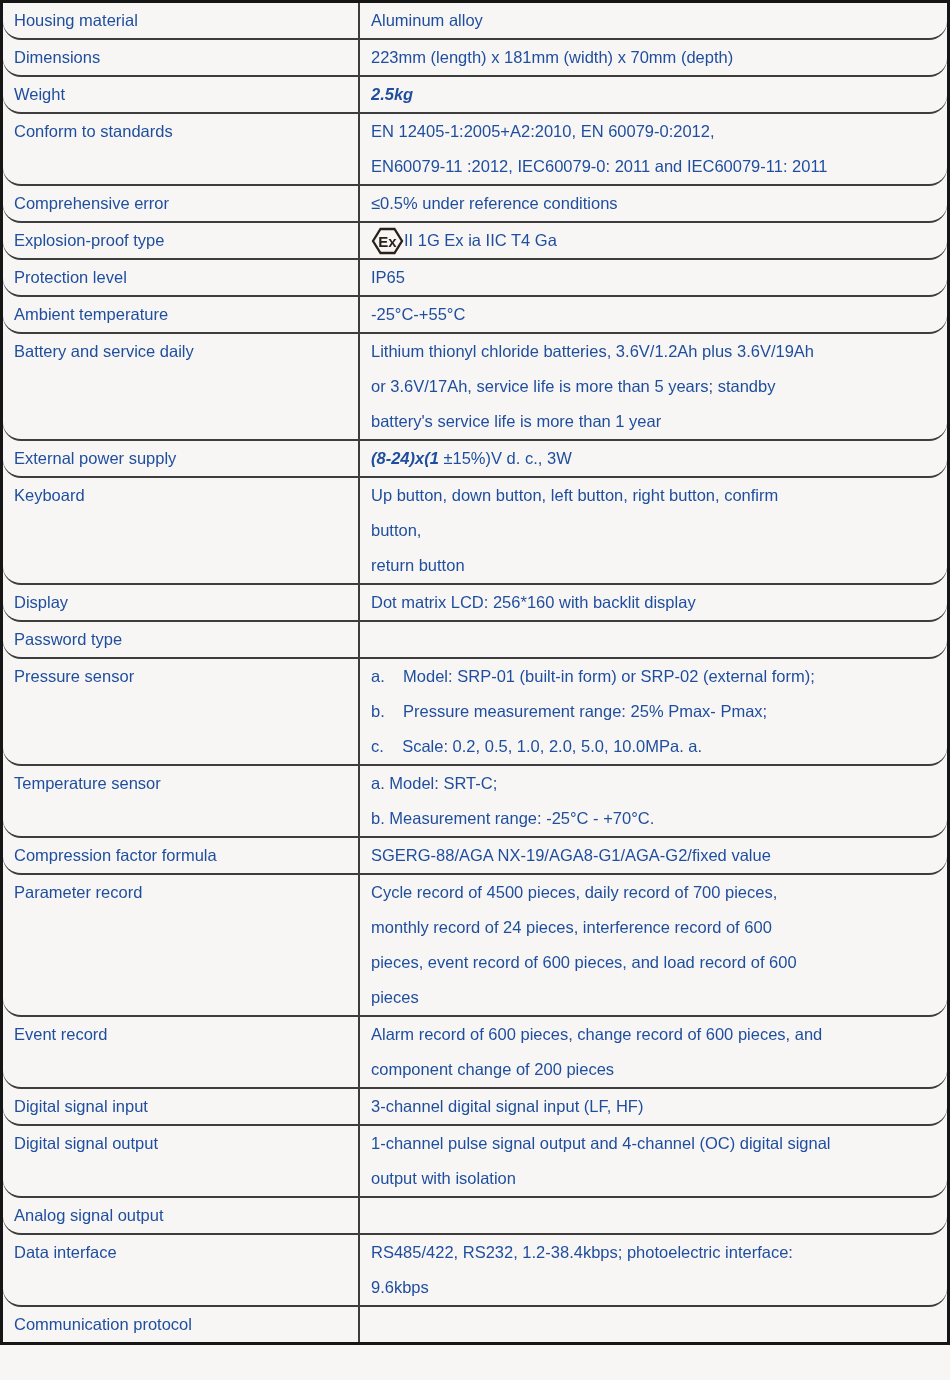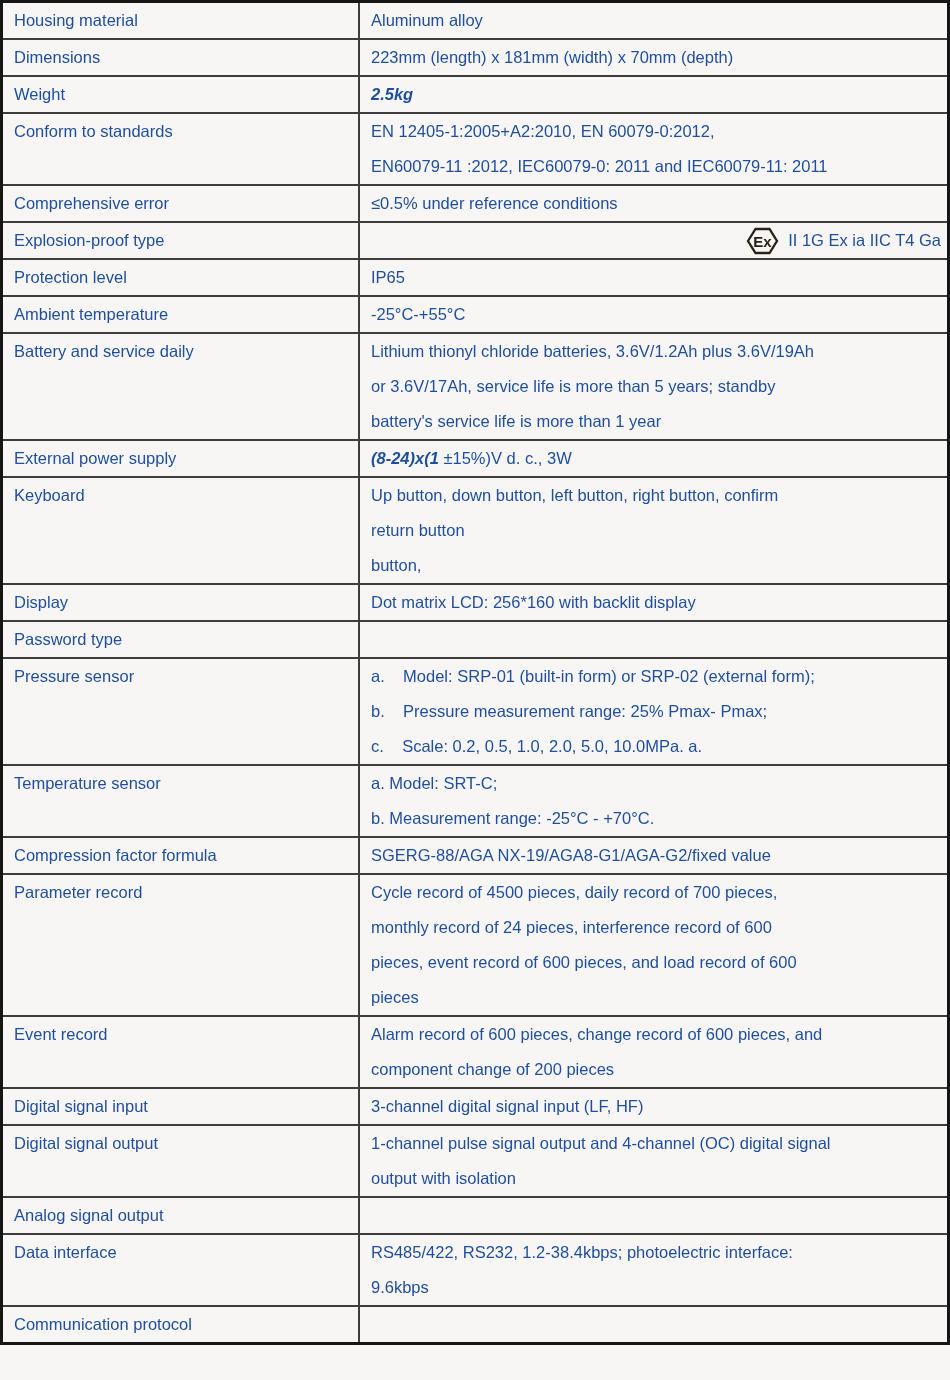--- a/index.html
+++ b/index.html
@@ -16,56 +16,55 @@
   }
   .spec-table {
     box-sizing: border-box;
     width: 950px;
     border: 3px solid #161616;
     background: #f7f6f4;
   }
   .spec-row {
     display: flex;
     border-bottom: 2px solid #3d3d3d;
+    border-radius: 18px;
   }
   .spec-row:last-child {
     border-bottom: none;
   }
   .cell-label {
     flex: 0 0 357px;
     width: 357px;
     box-sizing: border-box;
     border-right: 2px solid #3d3d3d;
     padding-left: 11px;
     padding-right: 6px;
   }
   .cell-value {
     flex: 1 1 auto;
     box-sizing: border-box;
     padding-left: 11px;
-    padding-right: 6px;
+    padding-right: 14px;
     min-width: 0;
   }
   .line {
     height: 35px;
     line-height: 35px;
     font-size: 16.5px;
     color: #1f4e9e;
     white-space: pre-wrap;
     overflow: hidden;
   }
   .line .bold {
     font-weight: bold;
     font-style: italic;
   }
   .line.with-badge {
     display: flex;
     align-items: center;
-    gap: 9px;
-    justify-content: flex-end;
   }
   .ex-badge {
     display: inline-block;
     flex: 0 0 auto;
   }
 </style>
 </head>
 <body>
 
 <div class="page">
@@ -155,22 +154,22 @@
     <div class="cell-value">
           <div class="line"><span class="bold">(8-24)x(1</span><span> ±15%)V d. c., 3W</span></div>
         </div>
   </div>
       <div class="spec-row">
     <div class="cell-label">
       <div class="line">Keyboard</div>
     </div>
     <div class="cell-value">
           <div class="line"><span>Up button, down button, left button, right button, confirm</span></div>
+          <div class="line"><span>button,</span></div>
           <div class="line"><span>return button</span></div>
-          <div class="line"><span>button,</span></div>
         </div>
   </div>
       <div class="spec-row">
     <div class="cell-label">
       <div class="line">Display</div>
     </div>
     <div class="cell-value">
           <div class="line"><span>Dot matrix LCD: 256*160 with backlit display</span></div>
         </div>
   </div>

